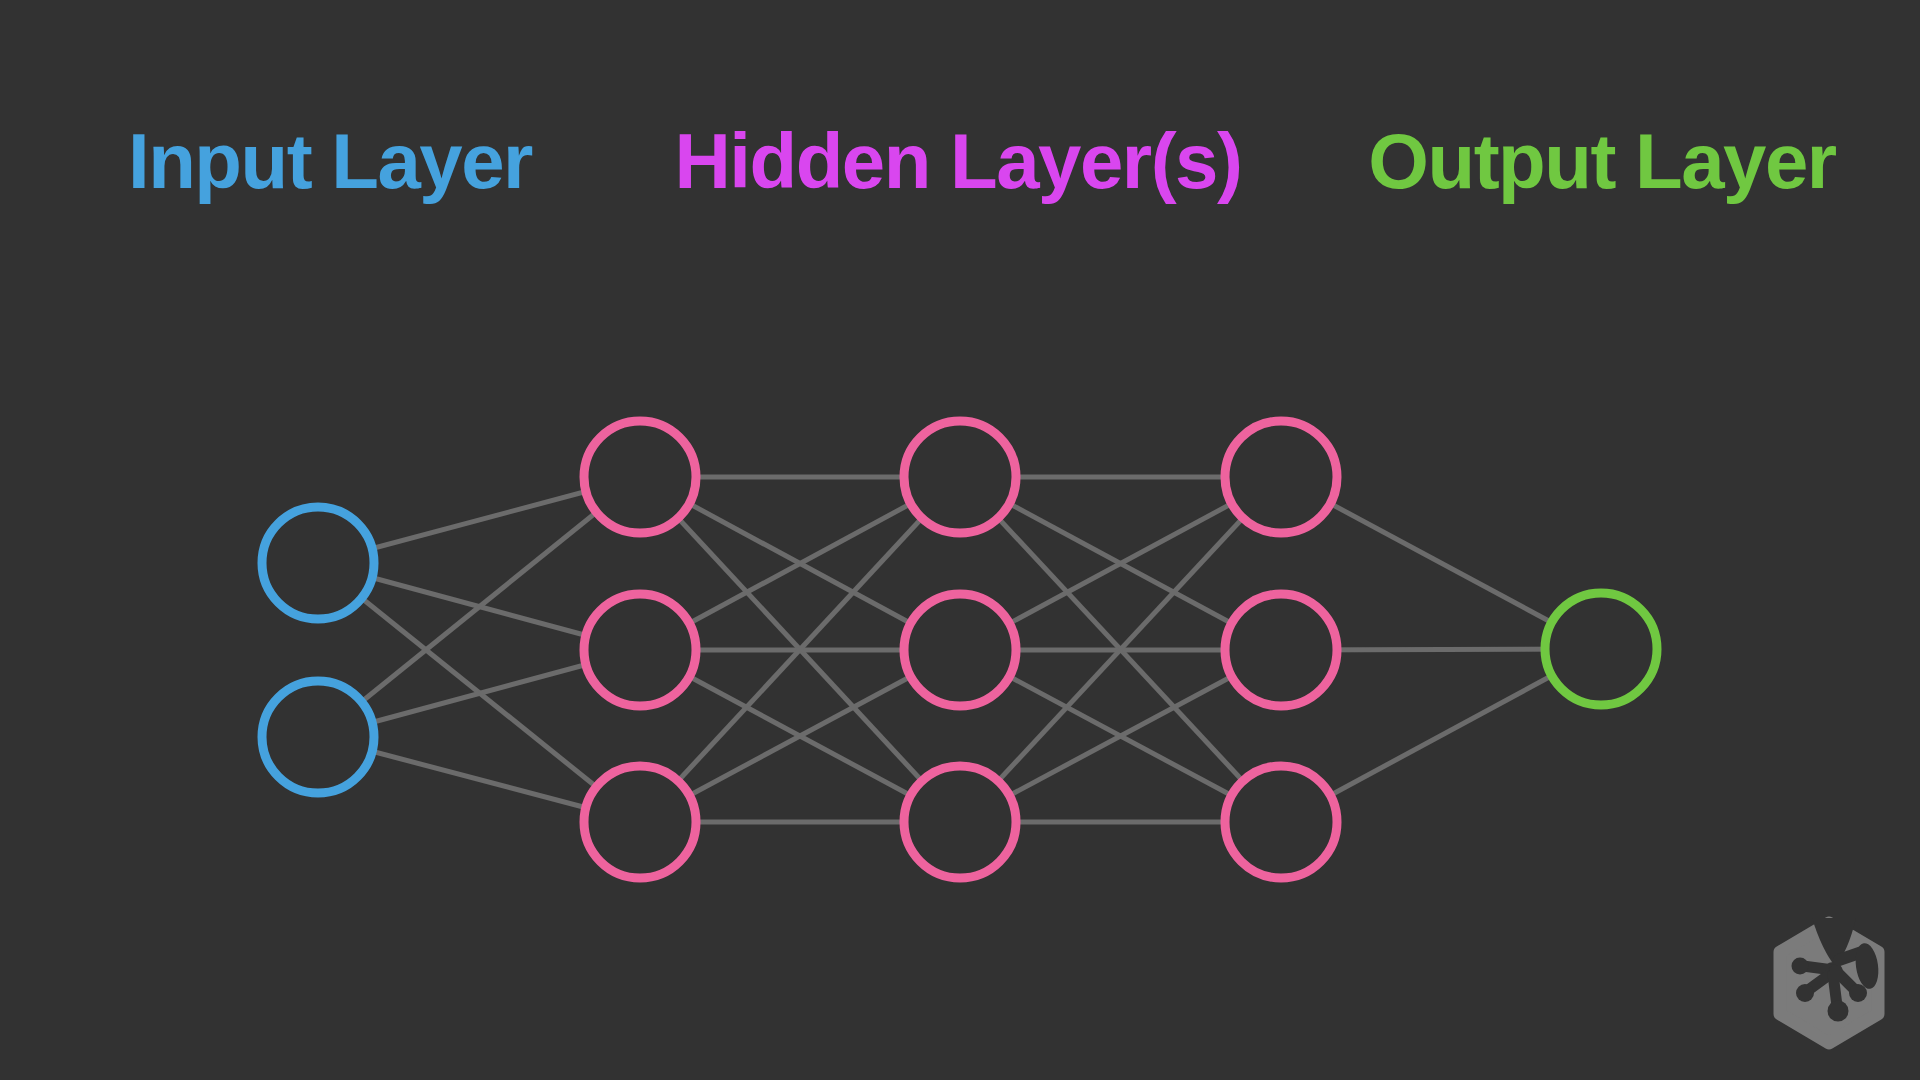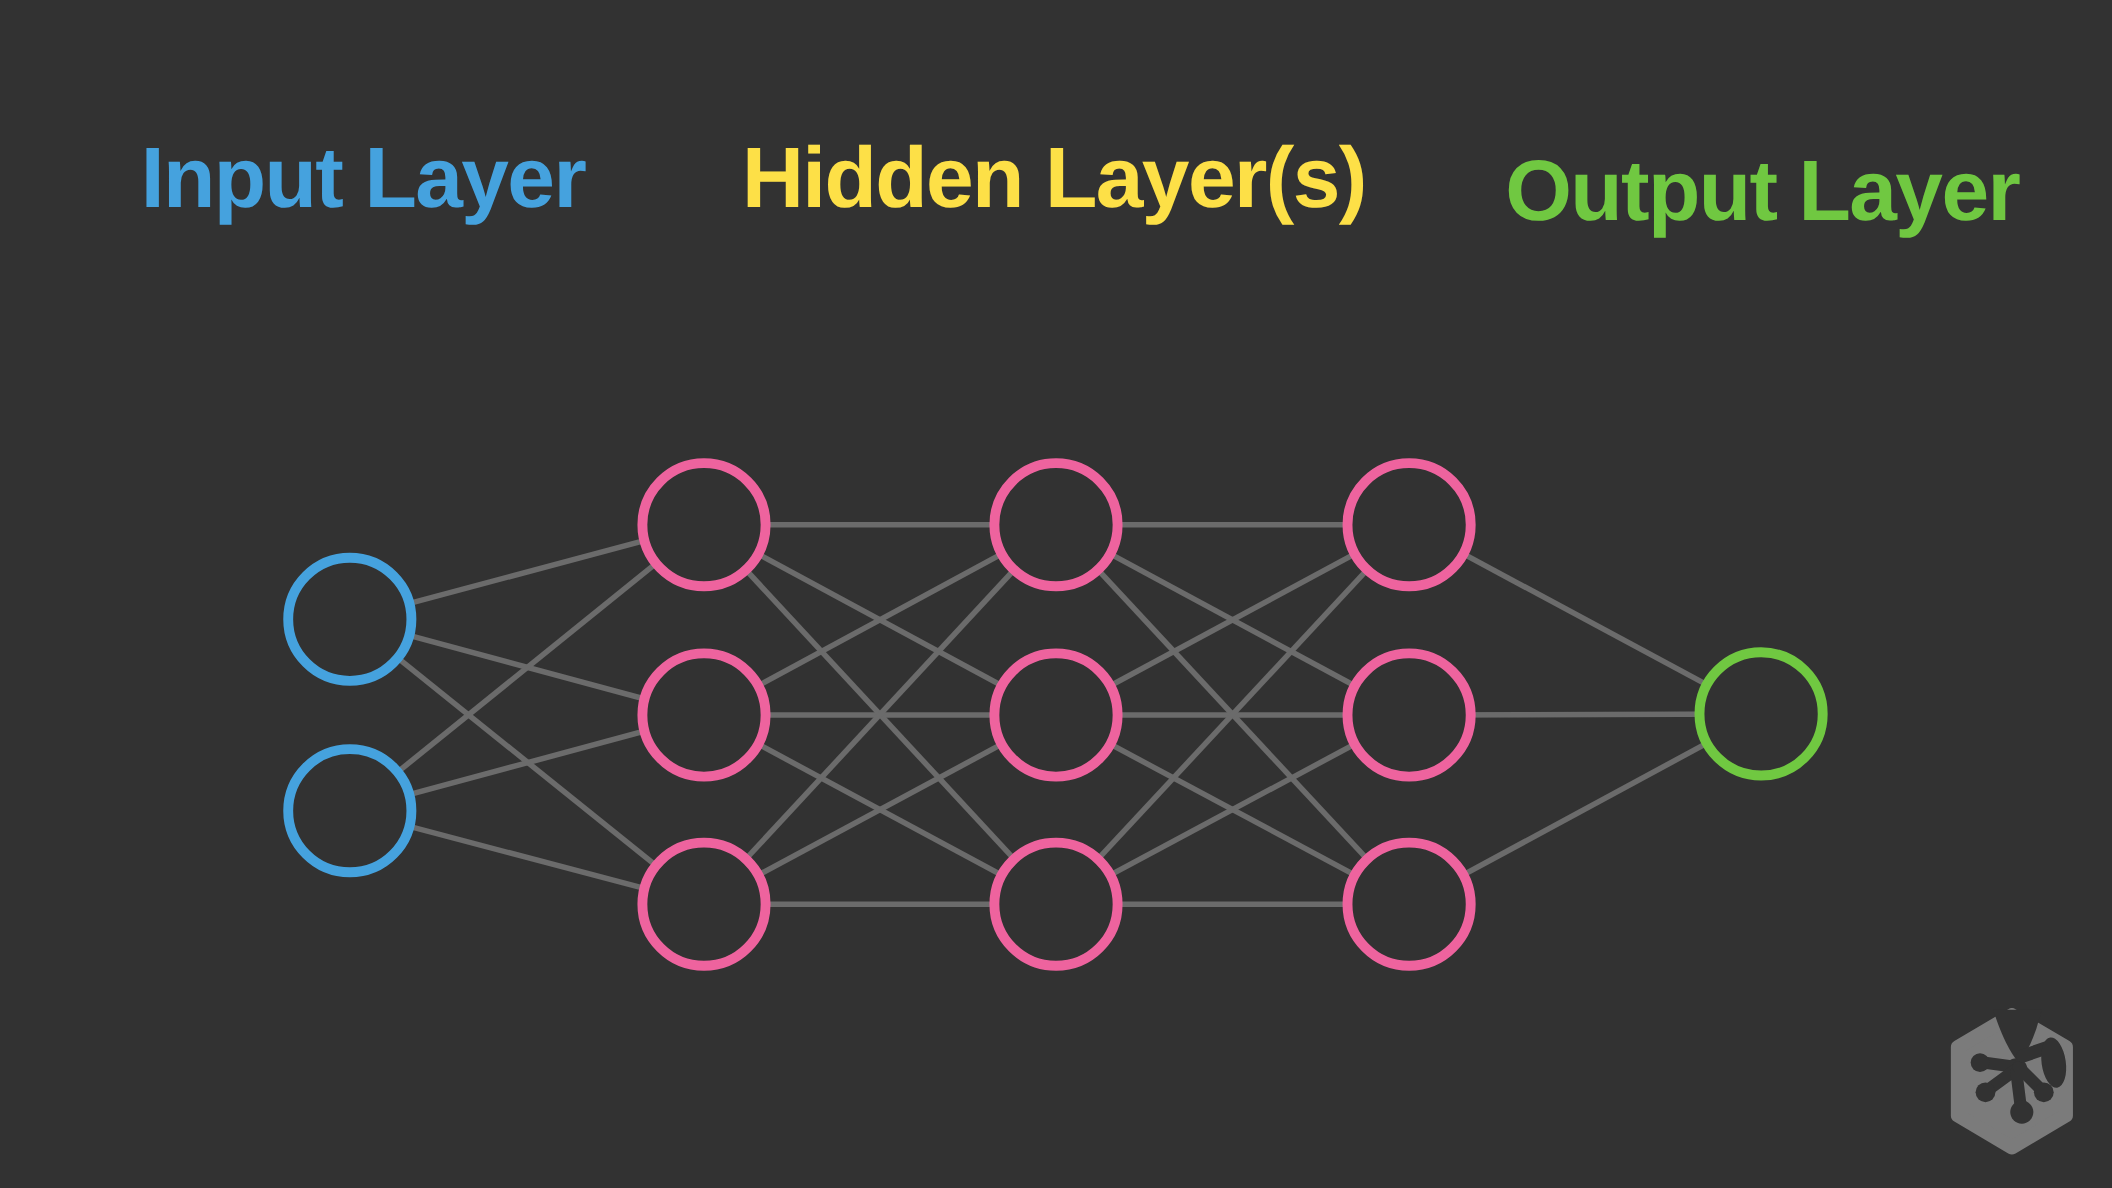--- a/index.html
+++ b/index.html
@@ -77,22 +77,22 @@
       <circle cx="960" cy="477" r="56" fill="#323232" stroke="#ee639e" stroke-width="9"></circle>
       <circle cx="960" cy="650" r="56" fill="#323232" stroke="#ee639e" stroke-width="9"></circle>
       <circle cx="960" cy="822" r="56" fill="#323232" stroke="#ee639e" stroke-width="9"></circle>
       <circle cx="1281" cy="477" r="56" fill="#323232" stroke="#ee639e" stroke-width="9"></circle>
       <circle cx="1281" cy="650" r="56" fill="#323232" stroke="#ee639e" stroke-width="9"></circle>
       <circle cx="1281" cy="822" r="56" fill="#323232" stroke="#ee639e" stroke-width="9"></circle>
       <circle cx="1601" cy="649" r="56" fill="#323232" stroke="#70c841" stroke-width="9"></circle>
     </svg>
 
   <div class="layer-title" style="left: 330px; top: 122px; color: rgb(69, 162, 222); text-align: right;">Input Layer</div>
-  <div class="layer-title" style="left: 958px; top: 122px; color: #fde047;">Hidden Layer(s)</div>
-  <div class="layer-title" style="left: 1602px; top: 134px; color: rgb(112, 200, 65);">Output Layer</div>
+  <div class="layer-title" style="left: 958px; top: 122px; color: #d946ef;">Hidden Layer(s)</div>
+  <div class="layer-title" style="left: 1602px; top: 122px; color: rgb(112, 200, 65);">Output Layer</div>
 
   <svg id="logo-svg" viewBox="0 0 124 138" xmlns="http://www.w3.org/2000/svg" style="left: 1766px; top: 914px; width: 126px; height: 138px;">
 
     <path class="badge-hex" d="M62 9 L111 38 L111 100 L62 129 L13 100 L13 38 Z" stroke-width="13" stroke-linejoin="round" fill="#7b7b7b" stroke="#7b7b7b"></path>
 
     <g class="badge-cut">
       <path d="M45 4 L89 4 Q81 38 68 52 Q55 36 45 4 Z" fill="#323232"></path>
       <circle cx="66" cy="58" r="10" fill="#323232"></circle>
       <path d="M66 56 L36 52" stroke-width="11" stroke-linecap="round" fill="#323232" stroke="#323232"></path>
       <circle cx="33" cy="52" r="8.5" fill="#323232"></circle>

